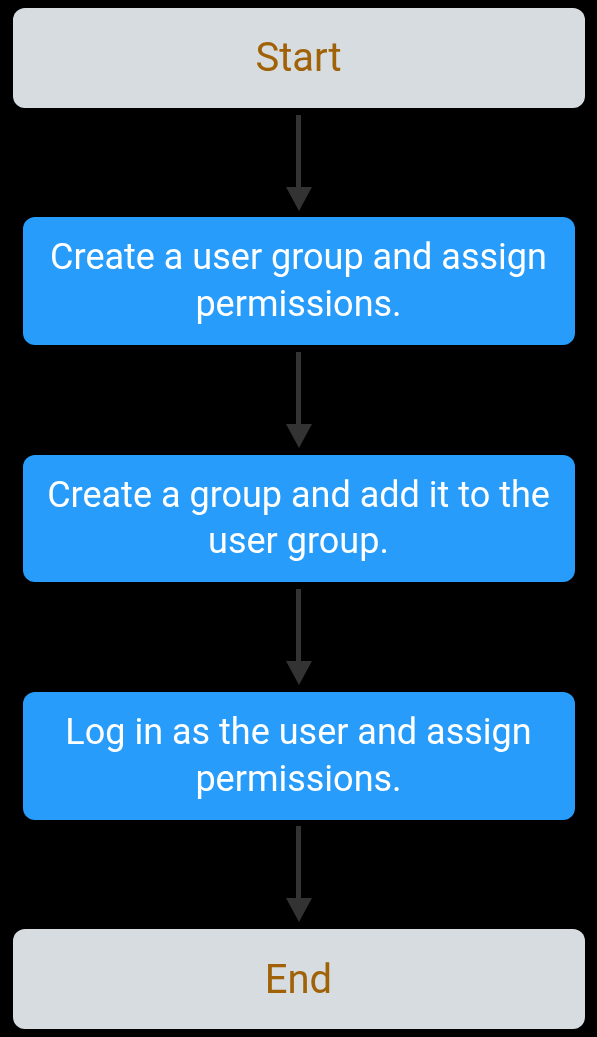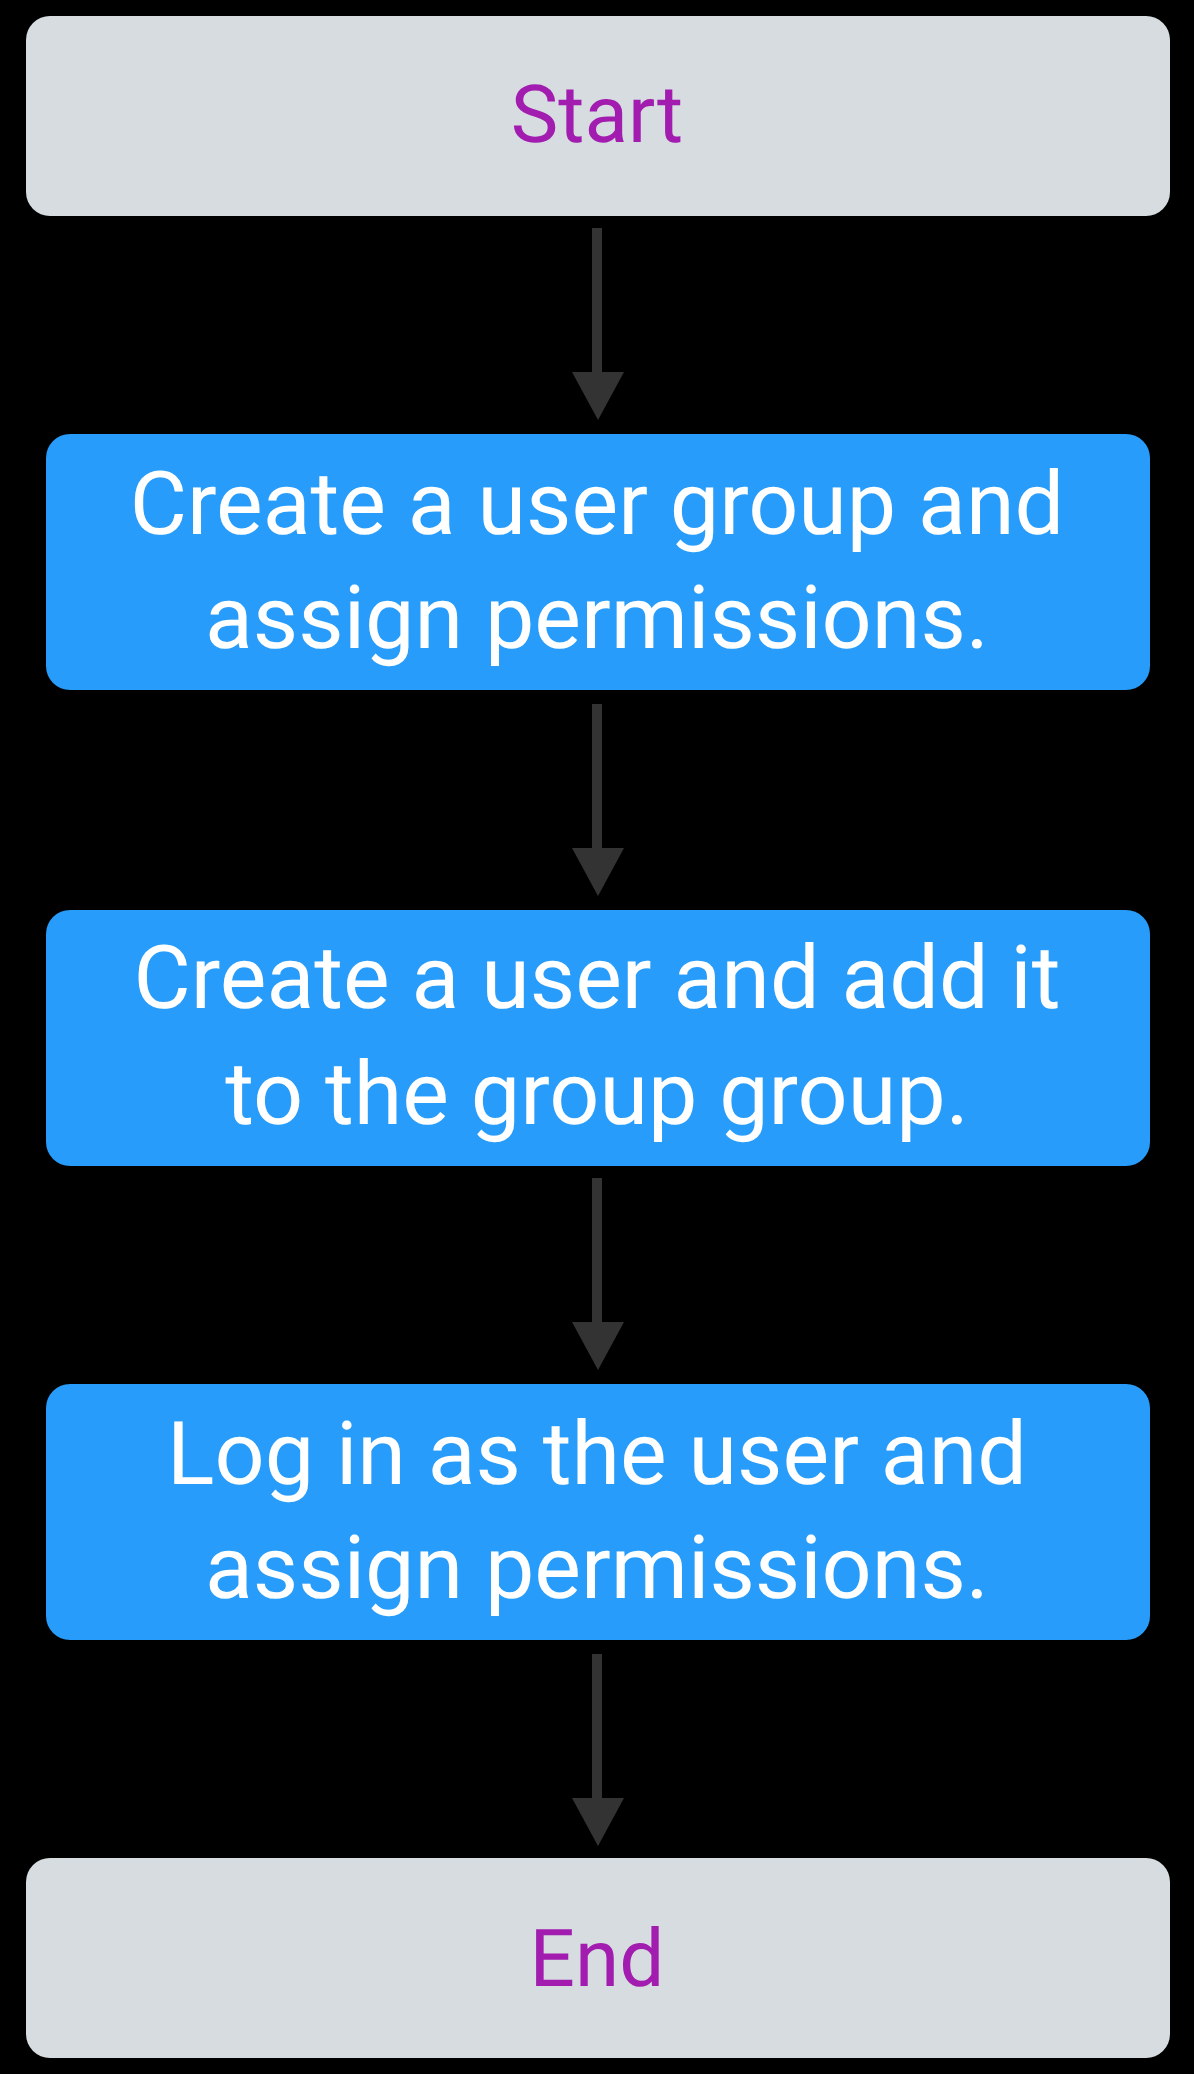--- a/index.html
+++ b/index.html
@@ -20,32 +20,32 @@
     .node {
       border-radius: 12px;
       display: flex;
       align-items: center;
       justify-content: center;
       text-align: center;
       margin: 0 12px;
     }
     .terminal {
       background: #d6dce0;
-      color: #a21caf;
+      color: #a16207;
       width: 572px;
       height: 100px;
       font-size: 40px;
       font-weight: 400;
     }
     .process {
       background: #279cfa;
       color: #ffffff;
       width: 552px;
       height: 128px;
-      font-size: 44px;
+      font-size: 36px;
       font-weight: 400;
       line-height: 1.3;
       padding: 10px 20px;
     }
     .arrow {
       display: flex;
       flex-direction: column;
       align-items: center;
       height: 110px;
       justify-content: center;
@@ -78,21 +78,21 @@
 <div class="node process">
   <span>Create a user group and assign permissions.</span>
 </div>
 
 <div class="arrow">
   <div class="arrow-line"></div>
   <div class="arrow-head"></div>
 </div>
 
 <div class="node process">
-  <span>Create a user and add it to the group group.</span>
+  <span>Create a group and add it to the user group.</span>
 </div>
 
 <div class="arrow">
   <div class="arrow-line"></div>
   <div class="arrow-head"></div>
 </div>
 
 <div class="node process">
   <span>Log in as the user and assign permissions.</span>
 </div>

